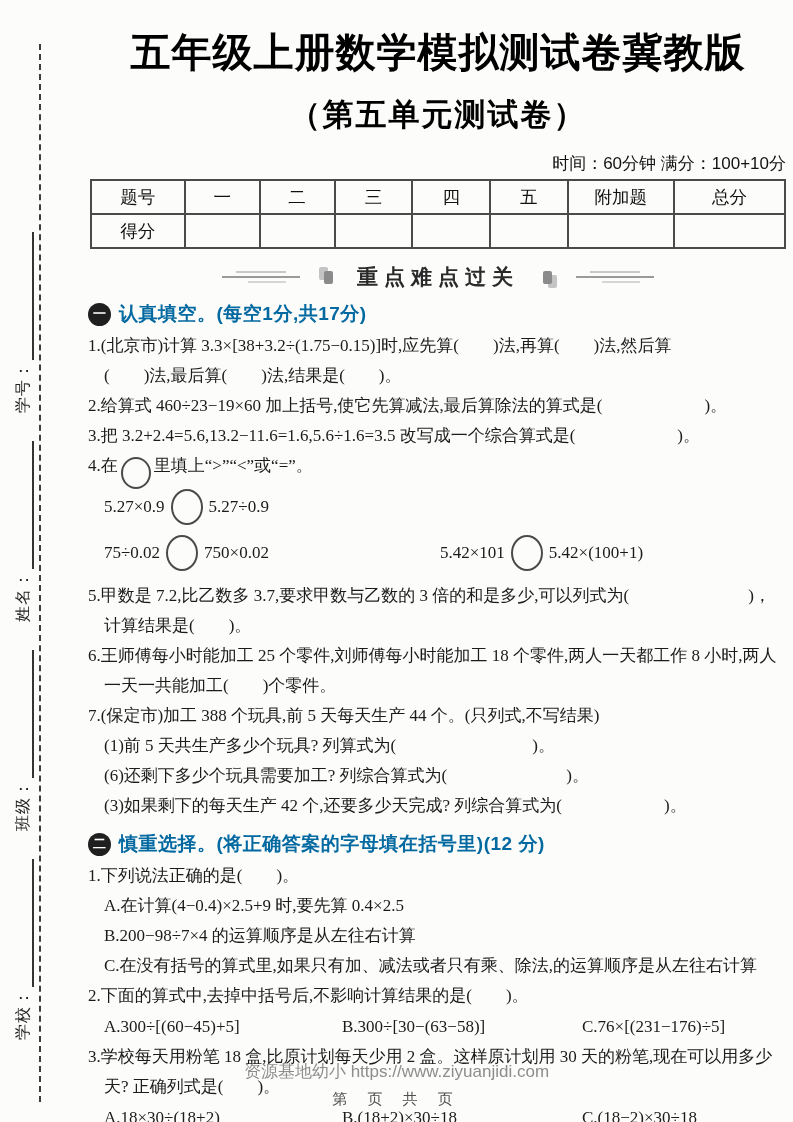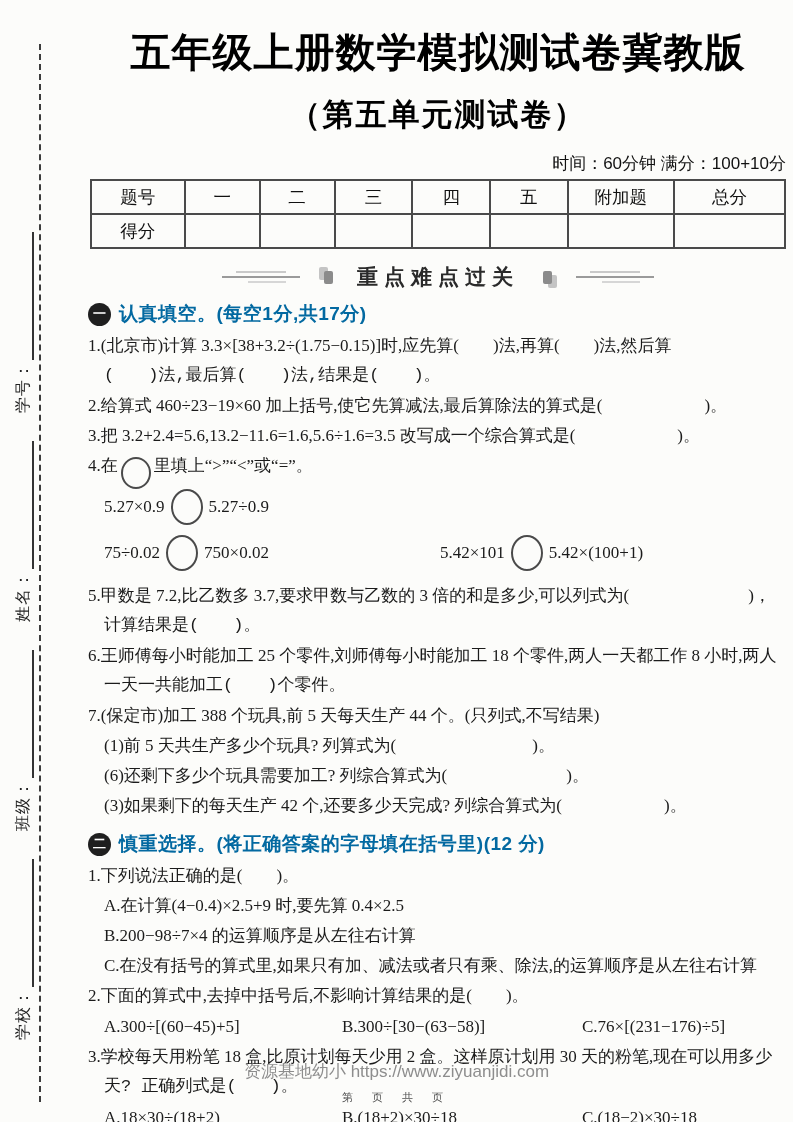--- a/index.html
+++ b/index.html
@@ -65,39 +65,39 @@
   .sec-num{
     width:23px;height:23px;border-radius:50%;background:#1f1f1f;color:#fff;
     font-family:"Liberation Sans", sans-serif;font-size:13px;font-weight:700;
     display:flex;align-items:center;justify-content:center;flex:0 0 auto;
   }
   .sec-title{
     font-family:"Liberation Sans", sans-serif;
     font-size:19px;font-weight:900;color:#0369a1;letter-spacing:0.5px;
   }
   .q{font-size:17px;line-height:30px;color:#1b1b1b;padding-left:16px;text-indent:-16px;margin:0;}
-  .q.cont{text-indent:0;padding-left:16px;font-family:Liberation Mono, monospace;}
+  .q.cont{text-indent:0;padding-left:16px;}
   .q.sub{text-indent:0;padding-left:16px;}
   .opts{display:flex;font-size:17px;line-height:31px;color:#1b1b1b;padding-left:16px;}
   .opts span{flex:0 0 auto;}
   .opts .o1{width:238px;}
   .opts .o2{width:240px;}
   
   .cmp-row{display:flex;align-items:center;padding-left:16px;margin:6px 0 10px 0;font-size:17px;color:#1b1b1b;}
   .cmp-g{display:flex;align-items:center;gap:6px;}
   .cmp-g.first{width:336px;}
   .circle{
     display:inline-block;width:28px;height:32px;border:2px solid #4a4a4a;border-radius:50%;
     vertical-align:middle;flex:0 0 auto;
   }
   .circle.inline{width:26px;height:28px;margin:0 3px;transform:translateY(6px);}
   
   .footer{position:absolute;left:0;width:793px;top:1060px;text-align:center;}
   .footer .site{font-family:"Liberation Sans", sans-serif;font-size:17px;color:#8d8d8d;}
-  .footer .page{font-family:"Liberation Sans", sans-serif;font-size:11px;color:#4f4f4f;letter-spacing:8px;margin-top:7px;}
+  .footer .page{font-family:"Liberation Sans", sans-serif;font-size:15px;color:#4f4f4f;letter-spacing:8px;margin-top:7px;}
 </style>
 </head>
 <body>
 
 <div class="seal-dash"></div>
 
 <div class="seal-strip">
   <span class="seal-pair">
     <span class="seal-label">学校：</span>
     <span class="seal-blank"></span>

